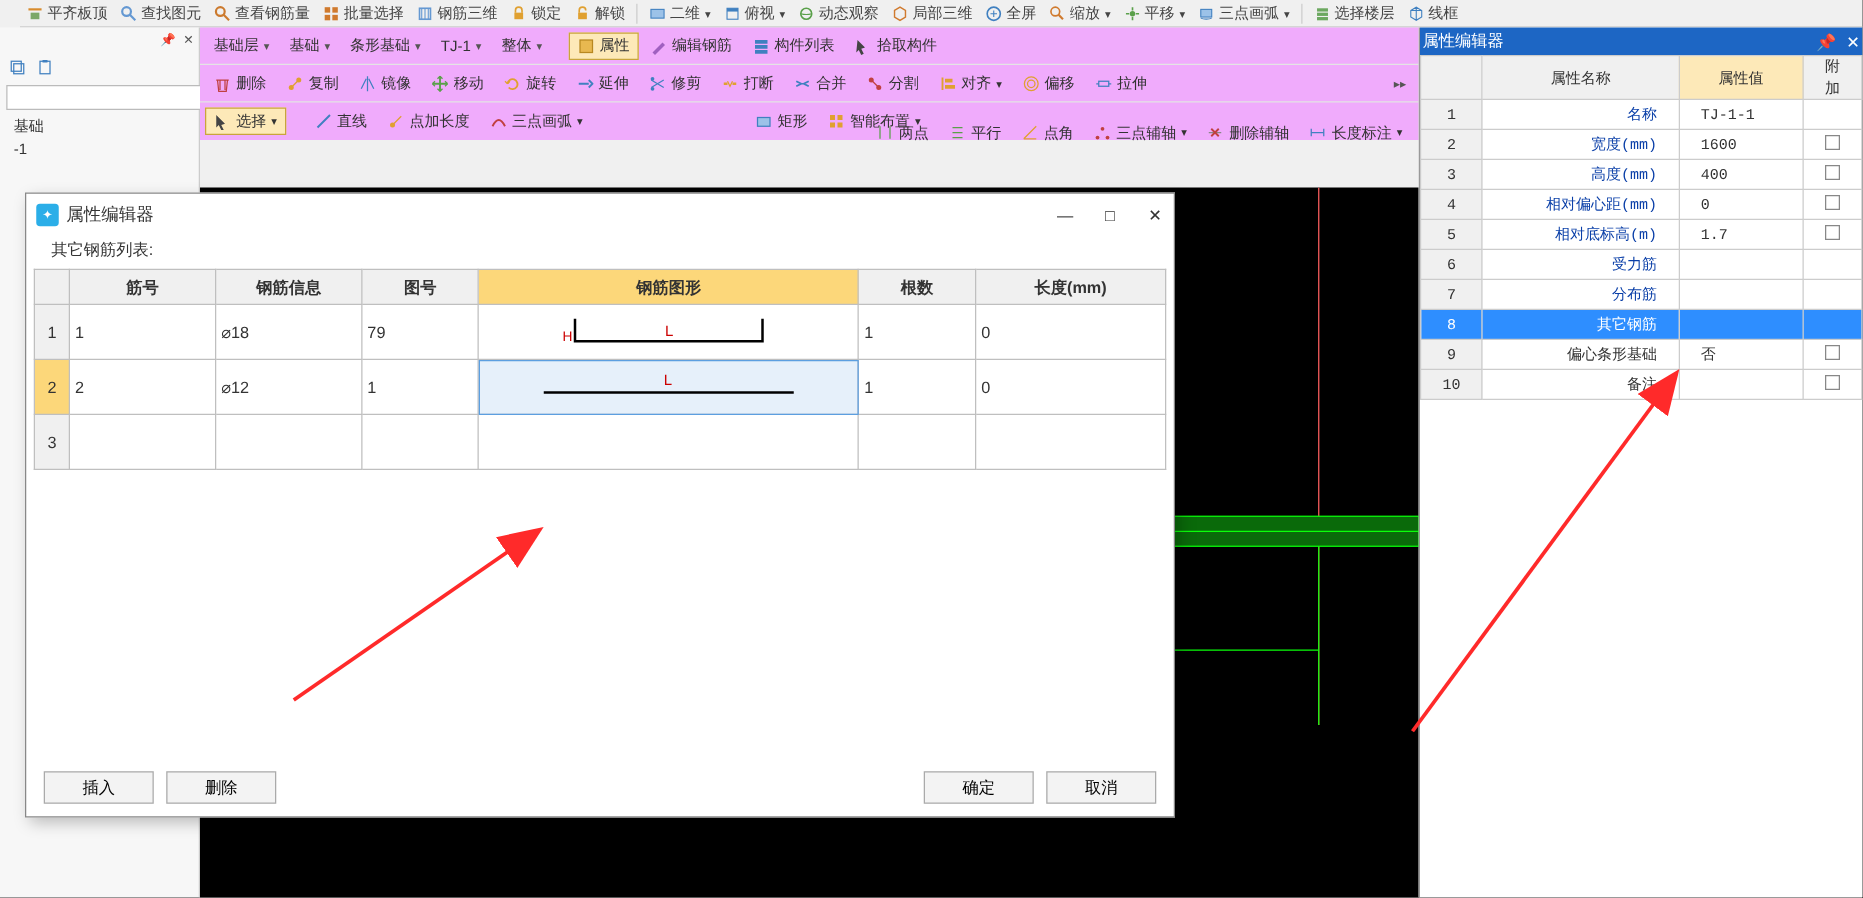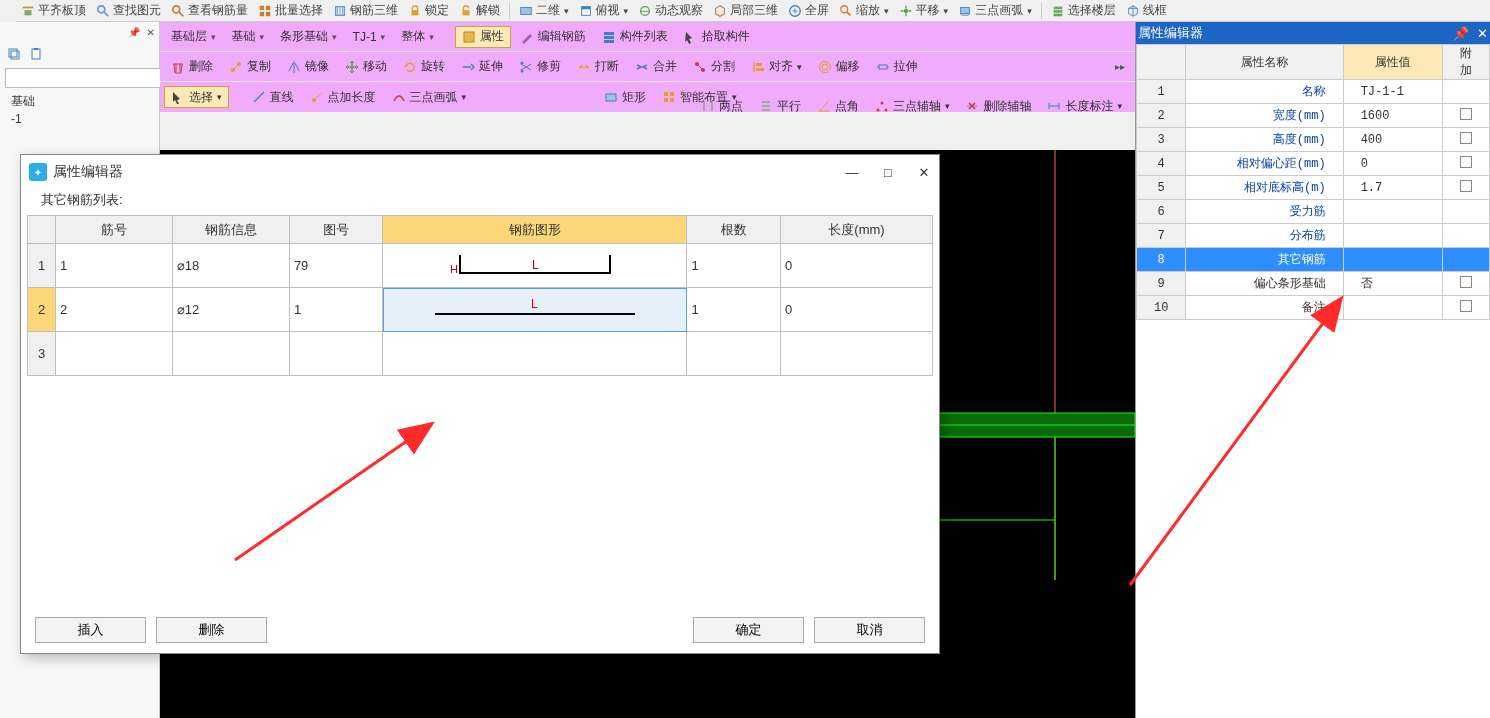--- a/index.html
+++ b/index.html
@@ -85,29 +85,29 @@
   }
   .dialog .tbar { height:34px; display:flex; align-items:center; justify-content:space-between; padding:0 8px;}
   .dialog .tbar .l { display:flex; align-items:center; gap:6px;}
   .dialog .tbar .l .logo{width:18px;height:18px;background:#2baee8;border-radius:3px;display:flex;align-items:center;justify-content:center;color:#fff;font-size:10px;}
   .dialog .tbar .r { display:flex; gap:22px; font-size:13px;}
   .dialog .tbar .r span { cursor:pointer; width:14px; text-align:center;}
   .dialog .sub { padding: 2px 20px 6px; font-size:13px;}
   .dialog .gridwrap{ flex:0 0 auto; padding:0 6px;}
   .dialog table.dg { border-collapse:collapse; width:100%; font-size:13px;}
   .dialog table.dg th, .dialog table.dg td { border:1px solid #bfbfbf; height:28px; padding:0 4px; text-align:left;}
-  .dialog table.dg th { background:#f0f0f0; font-weight:normal; text-align:center;}
+  .dialog table.dg th { background:#f0f0f0; font-weight:bold; text-align:center;}
   .dialog table.dg th.sel { background:#fcd77a;}
   .dialog table.dg td.idx { background:#f0f0f0; text-align:center; width:24px;}
   .dialog table.dg td.idx.sel { background:#fcd77a;}
   .dialog table.dg td.shape { text-align:center; height:44px;}
   .dialog table.dg td.shape.sel { background:#e6f0fa; outline:1px solid #5c9fe0; outline-offset:-1px;}
   .dialog .btns { margin-top:auto; display:flex; padding:10px 14px; gap:10px;}
   .dialog .btns .sp{flex:1;}
-  .dialog .btns button { width:111px; height:26px; background:#f3f3f3; border:1px solid #aaa; cursor:pointer; font-size:13px;}
+  .dialog .btns button { width:88px; height:26px; background:#f3f3f3; border:1px solid #aaa; cursor:pointer; font-size:13px;}
   .arrow { position:absolute; pointer-events:none;}
 </style>
 </head>
 <body>
 
 <div class="top-toolbar">
   <div class="tb-item">
       <svg viewBox="0 0 16 16">
         <rect x="2" y="3" width="12" height="2" fill="#d88c2e"></rect>
         <rect x="4" y="7" width="8" height="6" fill="#7ca868"></rect>

